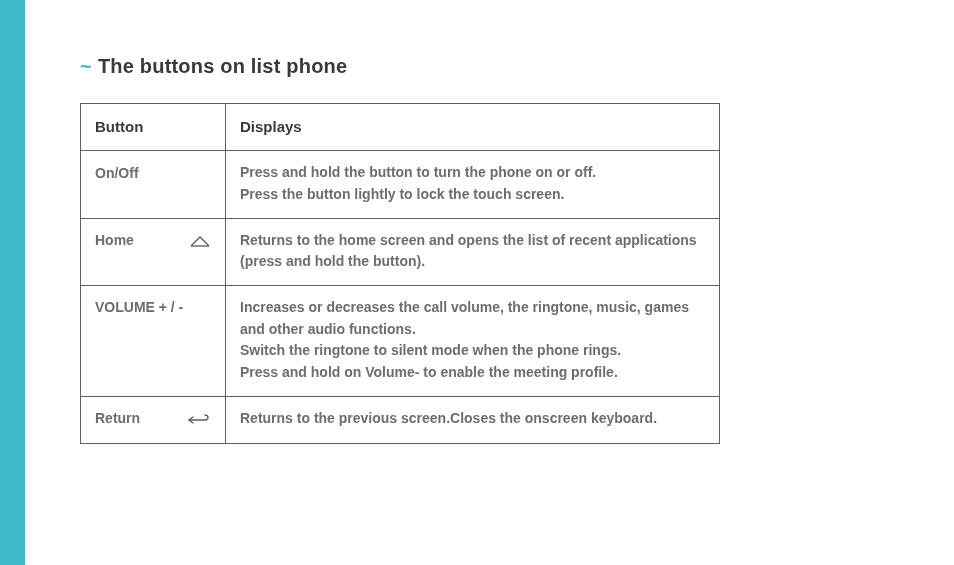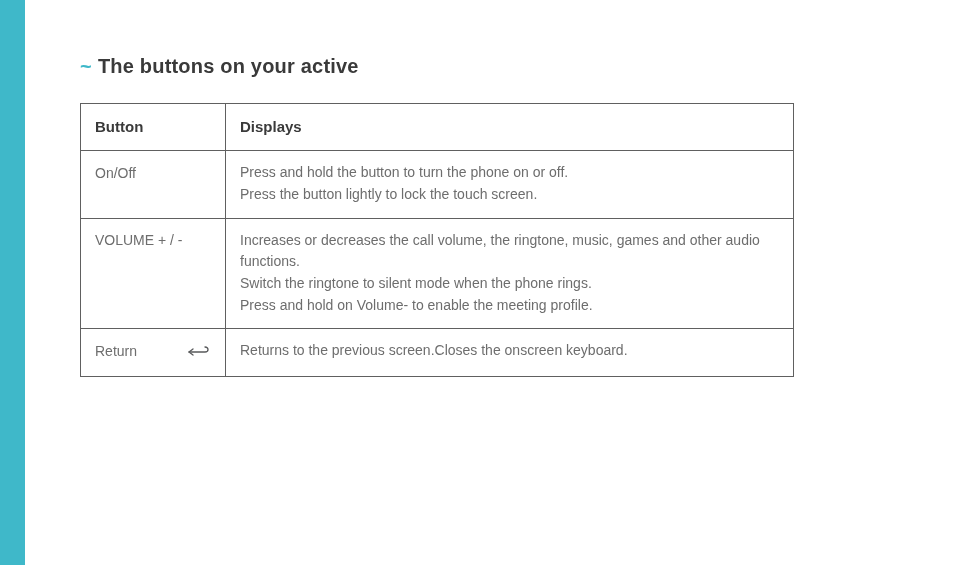--- a/index.html
+++ b/index.html
@@ -29,32 +29,32 @@
       font-size: 20px;
       font-weight: 600;
       color: #3a3a3a;
       letter-spacing: 0.2px;
       margin-bottom: 25px;
     }
     .heading .tilde { color: #3fb8c9; margin-right: 6px; }
 
     table.buttons {
       border-collapse: collapse;
-      width: 714px;
+      width: 640px;
       font-size: 14px;
       table-layout: fixed;
     }
     table.buttons th, table.buttons td {
       border: 1px solid #606060;
       padding: 11px 14px 12px 14px;
       text-align: left;
       vertical-align: top;
       line-height: 1.55;
       color: #6d6d6d;
-      font-weight: 400;
+      font-weight: 700;
     }
     table.buttons th {
       color: #3a3a3a;
       font-weight: 600;
       font-size: 15px;
     }
     table.buttons col.col-btn { width: 145px; }
     table.buttons td.button-cell {
       white-space: nowrap;
     }
@@ -68,21 +68,21 @@
     }
     .justify { text-align: justify; }
   </style>
 </head>
 <body>
 
 <div class="page">
   <div class="sidebar-stripe" style="background-color: rgb(63, 184, 201);"></div>
   <div class="content">
     <h1 class="heading">
-      <span class="tilde">~</span><span>The buttons on your active</span>
+      <span class="tilde">~</span><span>The buttons on list phone</span>
     </h1>
 
     <table class="buttons">
       <colgroup>
         <col class="col-btn">
           <col>
       </colgroup>
       <thead>
         <tr>
           <th>Button</th>
@@ -91,20 +91,32 @@
       </thead>
       <tbody>
 
         <tr>
           <td class="button-cell">
             <span class="btn-label">On/Off</span>
           </td>
           <td>Press and hold the button to turn the phone on or off.<br>Press the button lightly to lock the touch screen.</td>
         </tr>
 
+        <tr>
+          <td class="button-cell">
+            <span class="btn-label">Home</span>
+            <span class="btn-icon">
+              <svg width="22" height="12" viewBox="0 0 22 12">
+                <path d="M2 11 L11 2 L20 11" fill="none" stroke="#58595b" stroke-width="1.3" stroke-linejoin="round"></path>
+                <line x1="2" y1="11" x2="20" y2="11" stroke="#58595b" stroke-width="1.3"></line>
+              </svg>
+            </span>
+          </td>
+          <td>Returns to the home screen and opens the list of recent applications (press and hold the button).</td>
+        </tr>
 
 
         <tr>
           <td class="button-cell">
             <span class="btn-label">VOLUME + / -</span>
           </td>
           <td class="justify">Increases or decreases the call volume, the ringtone, music, games and other audio functions.<br>Switch the ringtone to silent mode when the phone rings.<br>Press and hold on Volume- to enable the meeting profile.</td>
         </tr>
 
         <tr>

